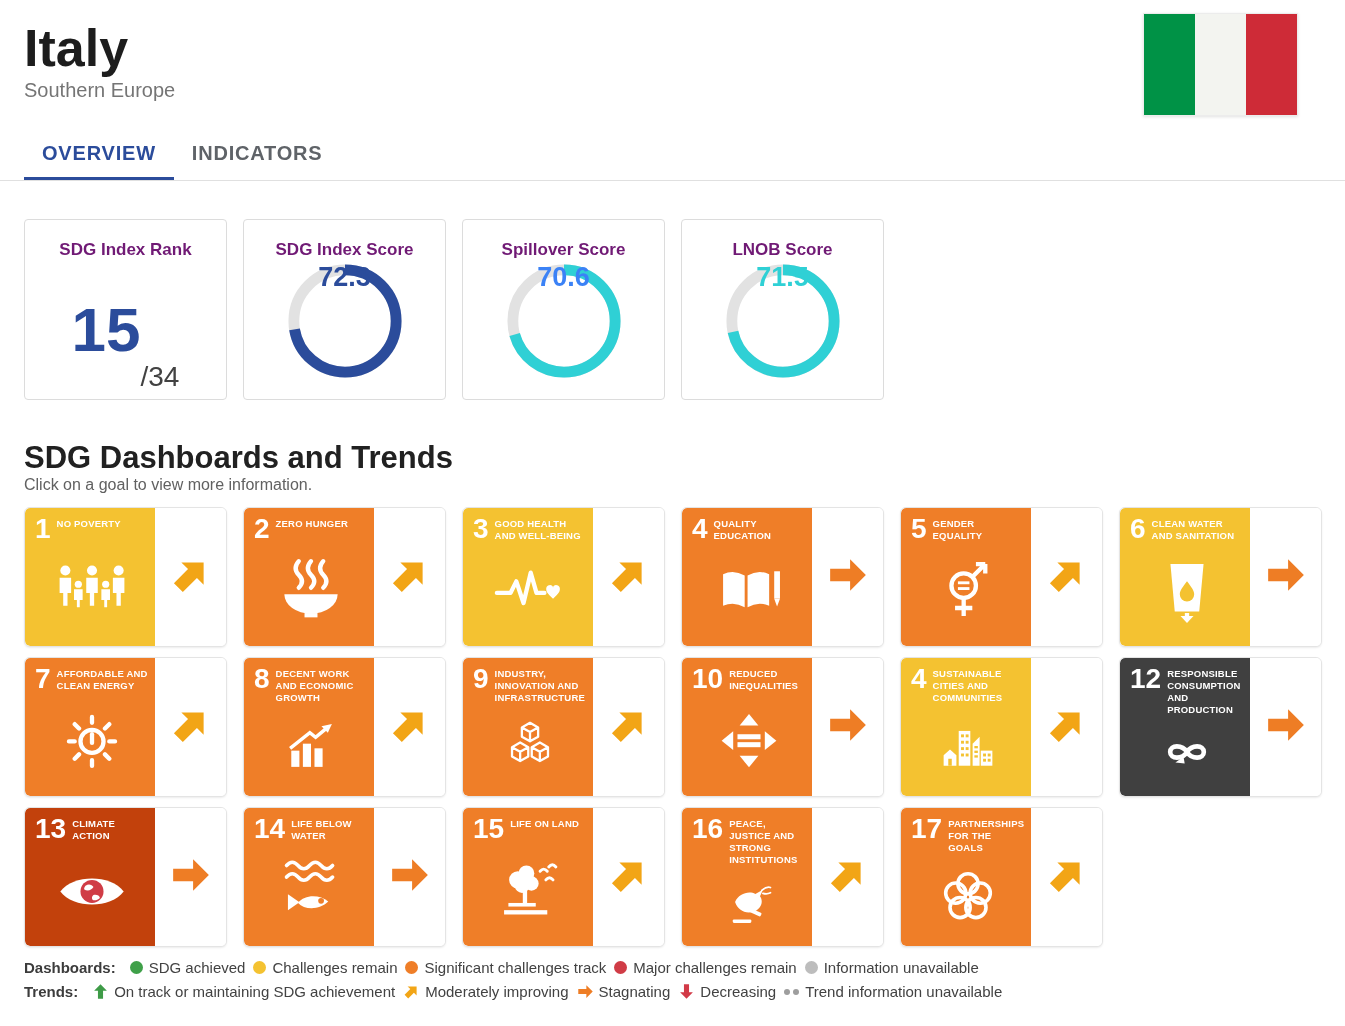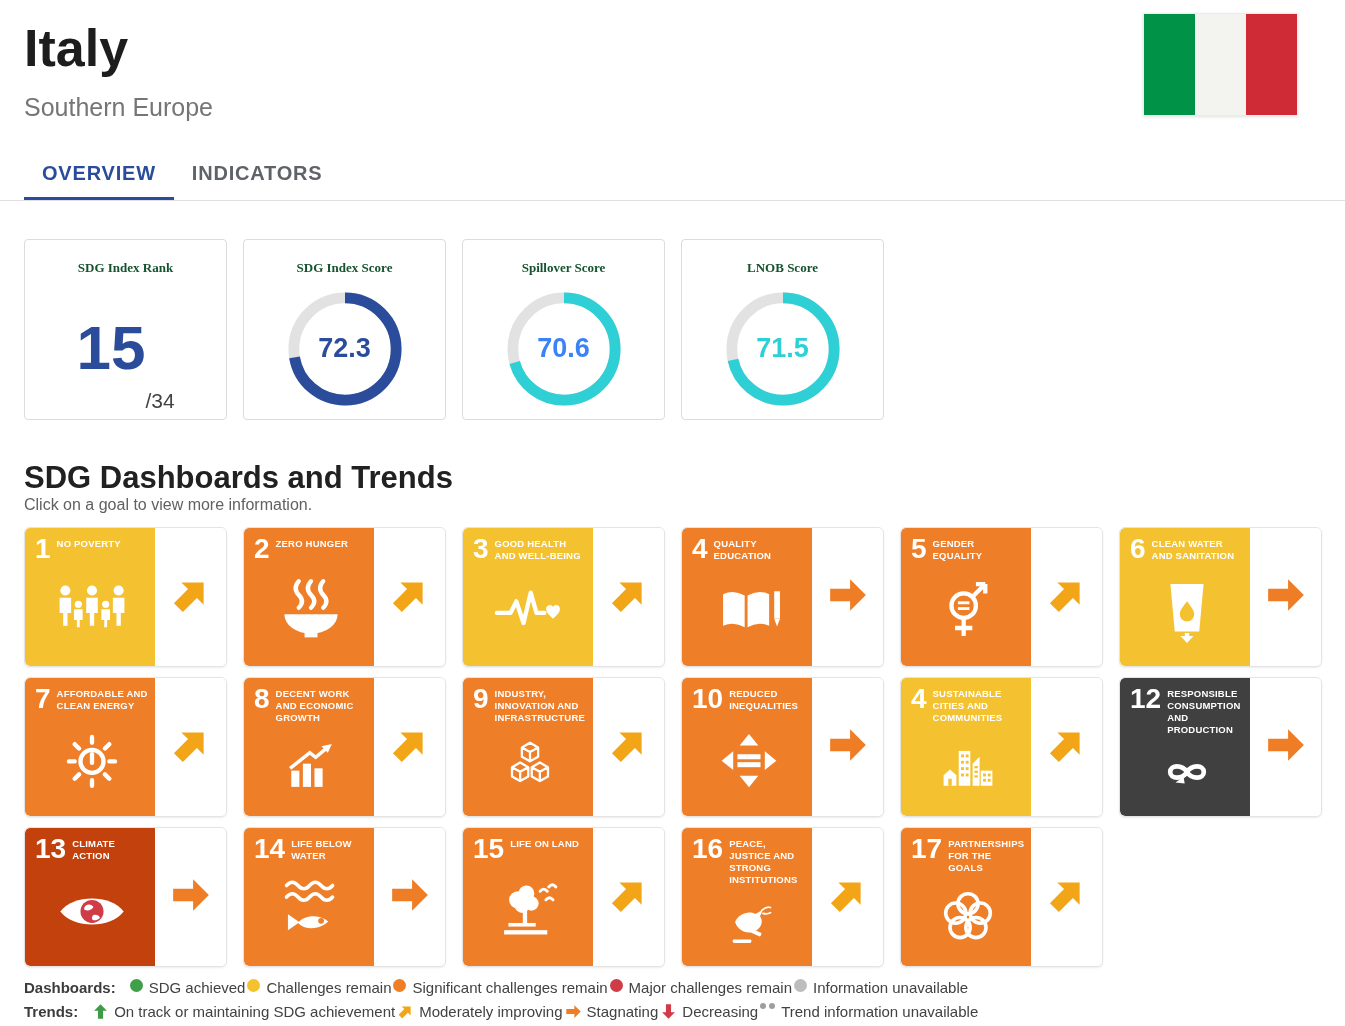--- a/index.html
+++ b/index.html
@@ -7,41 +7,41 @@
   body {
     width:1345px; height:1026px; overflow:hidden;
     font-family:"Liberation Sans","DejaVu Sans",sans-serif;
     color:#212121;
   }
   .page { padding:0 24px; position:relative; }
 
   
   .header { padding-top:20px; position:relative; }
   .country-title { font-size:52px; font-weight:700; color:#1d1d1d; letter-spacing:0; line-height:1.1; }
-  .region { font-size:25px; color:#757575; margin-top:16px; font-weight:400; }
+  .region { font-size:20px; color:#757575; margin-top:2px; font-weight:400; }
   .flag { position:absolute; top:13px; right:23px; width:155px; height:103px; display:flex; border:1px solid #ececec; box-shadow:0 1px 3px rgba(0,0,0,.12); }
   .flag > div { flex:1; }
 
   
   .tabs { display:flex; margin-top:30px; }
   .tab { padding:10px 18px 12px; font-size:20px; font-weight:700; letter-spacing:.8px; color:#5f6368; cursor:pointer; }
   .tab.active { color:#2b4c9b; border-bottom:3px solid #2b4c9b; }
   .divider { height:1px; background:#e0e0e0; width:1345px; margin-left:-24px; }
 
   
   .cards { display:grid; grid-template-columns:repeat(6,203px); column-gap:16px; margin-top:38px; }
   .card {
     width:203px; height:181px; border:1px solid #dcdcdc; border-radius:4px; background:#fff;
     display:flex; flex-direction:column; align-items:center; padding-top:20px;
   }
-  .card-title { font-size:13px; font-weight:700; color:#14532d;font-family:Liberation Serif, serif; }
+  .card-title { font-size:17px; font-weight:700; color:#701a75; }
   .rank-wrap { flex:1; display:flex; align-items:center; justify-content:center; }
   .rank-big { font-size:62px; font-weight:700; color:#2b4c9b; line-height:1; }
-  .rank-total { font-size:21px; font-weight:500; color:#424242; align-self:flex-end; padding-bottom:6px; }
-  .gauge-wrap { flex:1; display:flex; align-items:center; justify-content:center; position:relative; margin-top:2px; }
+  .rank-total { font-size:28px; font-weight:500; color:#424242; align-self:flex-end; padding-bottom:6px; }
+  .gauge-wrap { flex:1; display:flex; justify-content:center; position:relative; margin-top:2px; }
   .gauge-val { position:absolute; left:0; right:0; text-align:center; font-size:27px; font-weight:700; }
 
   
   .section-title { margin-top:40px; font-size:31px; font-weight:700; color:#212121; }
   .section-sub { font-size:16px; color:#616161; }
 
   
   .tiles { display:grid; grid-template-columns:repeat(6,203px); column-gap:16px; row-gap:10px; margin-top:13px; }
   .tile {
     width:203px; height:140px; display:flex; background:#fff; cursor:pointer;
@@ -53,21 +53,21 @@
   .tile-title { font-size:9.5px; font-weight:700; color:#fff; line-height:1.25; letter-spacing:.2px; padding-top:2px; text-transform:uppercase; }
   .tile-icon { flex:1; display:flex; align-items:center; justify-content:center; overflow:hidden; }
   .tile-icon svg { height:72px; max-width:106px; }
   .tile.small-icon .tile-icon svg { height:58px; }
   .tile-trend { flex:1; display:flex; align-items:center; justify-content:center; background:#fff; }
 
   
   .legend { margin-top:12px; font-size:15px; color:#424242; }
   .legend-row { display:flex; align-items:center; flex-wrap:nowrap; margin-top:7px; }
   .legend-label { font-weight:700; color:#3c3c3c; margin-right:14px; white-space:nowrap; }
-  .legend-item { display:flex; margin-right:2px; white-space:nowrap; }
+  .legend-item { display:flex; align-items:center; margin-right:8px; white-space:nowrap; }
   .legend-item .dot { width:13px; height:13px; border-radius:50%; display:inline-block; margin-right:6px; }
   .legend-item .glyph { display:inline-flex; margin-right:5px; align-items:center; }
   .dots2 { display:inline-flex; gap:3px; margin-right:6px; }
   .dots2 i { width:6px; height:6px; border-radius:50%; background:#9e9e9e; display:block; }
 </style>
 </head>
 <body>
 
 <div class="page">
   <div class="header">
@@ -556,21 +556,21 @@
     <span class="legend-item">
           <span class="dot" style="background:#3fa049"></span>
           <span>SDG achieved</span>
         </span>
         <span class="legend-item">
           <span class="dot" style="background:#f4c231"></span>
           <span>Challenges remain</span>
         </span>
         <span class="legend-item">
           <span class="dot" style="background:#ef7e28"></span>
-          <span>Significant challenges remain</span>
+          <span>Significant challenges track</span>
         </span>
         <span class="legend-item">
           <span class="dot" style="background:#d03c46"></span>
           <span>Major challenges remain</span>
         </span>
         <span class="legend-item">
           <span class="dot" style="background:#bdbdbd"></span>
           <span>Information unavailable</span>
         </span>
       </div>

